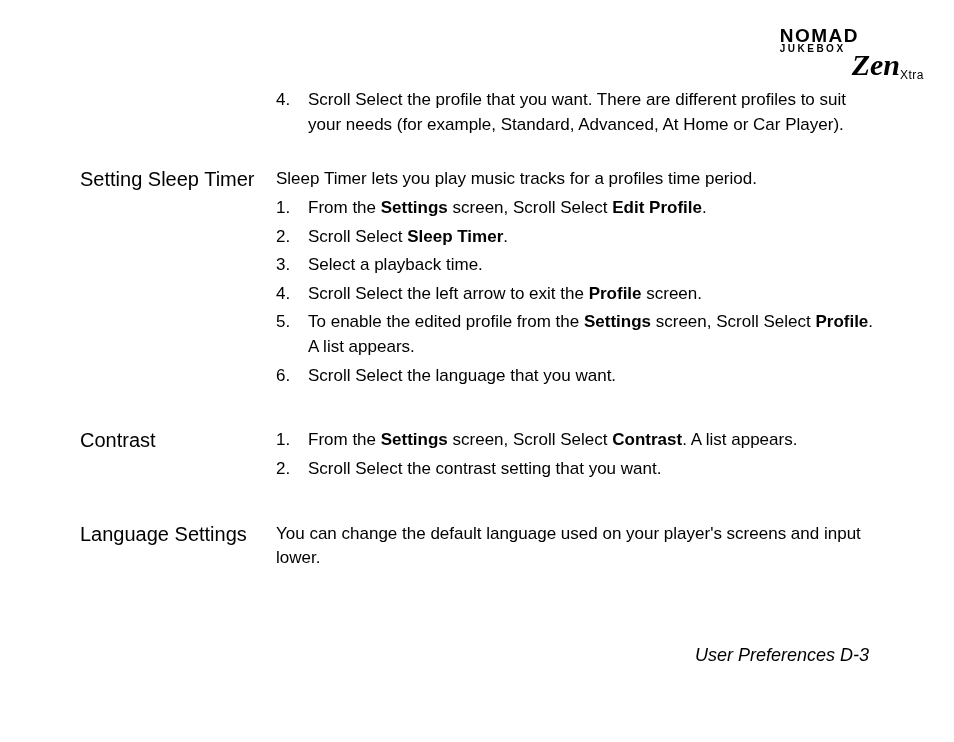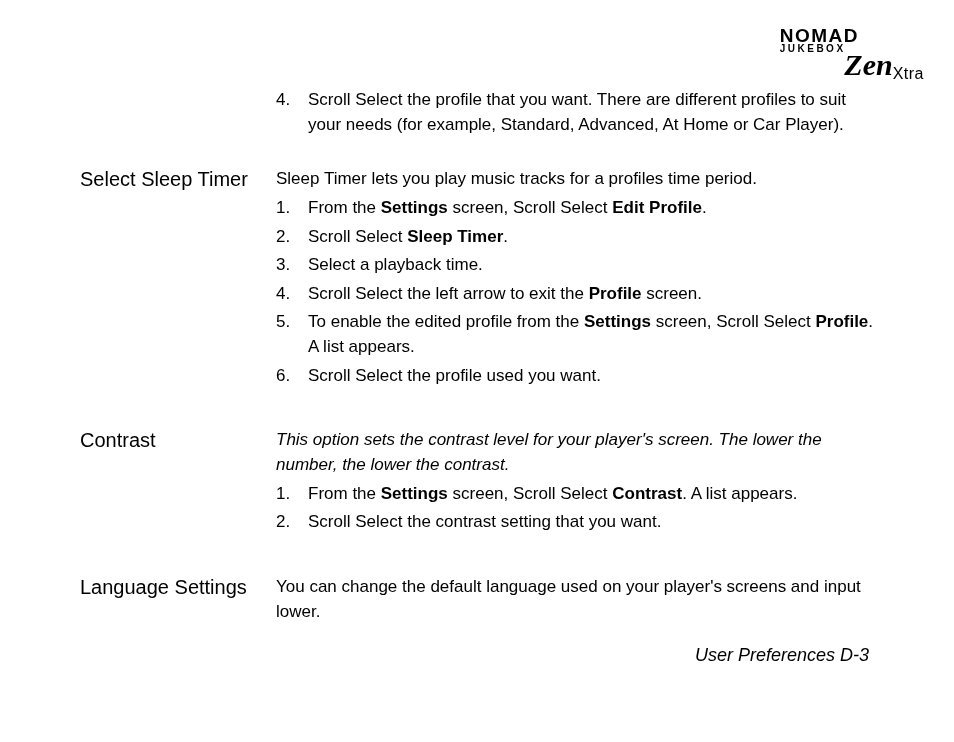--- a/index.html
+++ b/index.html
@@ -39,21 +39,21 @@
       white-space: nowrap;
     }
     .logo-zen {
       font-family: "Brush Script MT", cursive;
       font-style: italic;
       font-weight: bold;
       font-size: 30px;
     }
     .logo-xtra {
       font-family: Arial, sans-serif;
-      font-size: 16px;
+      font-size: 12px;
       vertical-align: sub;
       letter-spacing: 0.5px;
     }
     .logo-block { position: relative; display: inline-block; }
     .content {
       position: absolute;
       top: 88px;
       left: 80px;
       right: 75px;
     }
@@ -128,40 +128,39 @@
       <div style="position:relative; padding-left:32px;">
         <span style="position:absolute;left:0;top:0;">4.</span>
         <span>Scroll Select the profile that you want. There are different profiles to suit your needs (for example, Standard, Advanced, At Home or Car Player).</span>
       </div>
     </div>
   </div>
 
   <div class="gap-md"></div>
 
   <div class="row">
-    <div class="sidelabel">Select Sleep Timer</div>
+    <div class="sidelabel">Setting Sleep Timer</div>
     <div class="bodycol">
       <p class="intro">Sleep Timer lets you play music tracks for a profiles time period.</p>
       <ol class="steps">
         <li><span>From the </span><b>Settings</b><span> screen, Scroll Select </span><b>Edit Profile</b><span>.</span></li>
         <li><span>Scroll Select </span><b>Sleep Timer</b><span>.</span></li>
         <li><span>Select a playback time.</span></li>
         <li><span>Scroll Select the left arrow to exit the </span><b>Profile</b><span> screen.</span></li>
         <li><span>To enable the edited profile from the </span><b>Settings</b><span> screen, Scroll Select </span><b>Profile</b><span>. A list appears.</span></li>
-        <li><span>Scroll Select the profile used you want.</span></li>
+        <li><span>Scroll Select the language that you want.</span></li>
       </ol>
     </div>
   </div>
 
   <div class="gap-lg"></div>
 
   <div class="row">
     <div class="sidelabel">Contrast</div>
     <div class="bodycol">
-      <p class="intro italic">This option sets the contrast level for your player's screen. The lower the number, the lower the contrast.</p>
       <ol class="steps">
         <li><span>From the </span><b>Settings</b><span> screen, Scroll Select </span><b>Contrast</b><span>. A list appears.</span></li>
         <li><span>Scroll Select the contrast setting that you want.</span></li>
       </ol>
     </div>
   </div>
 
   <div class="gap-lg"></div>
 
   <div class="row">

